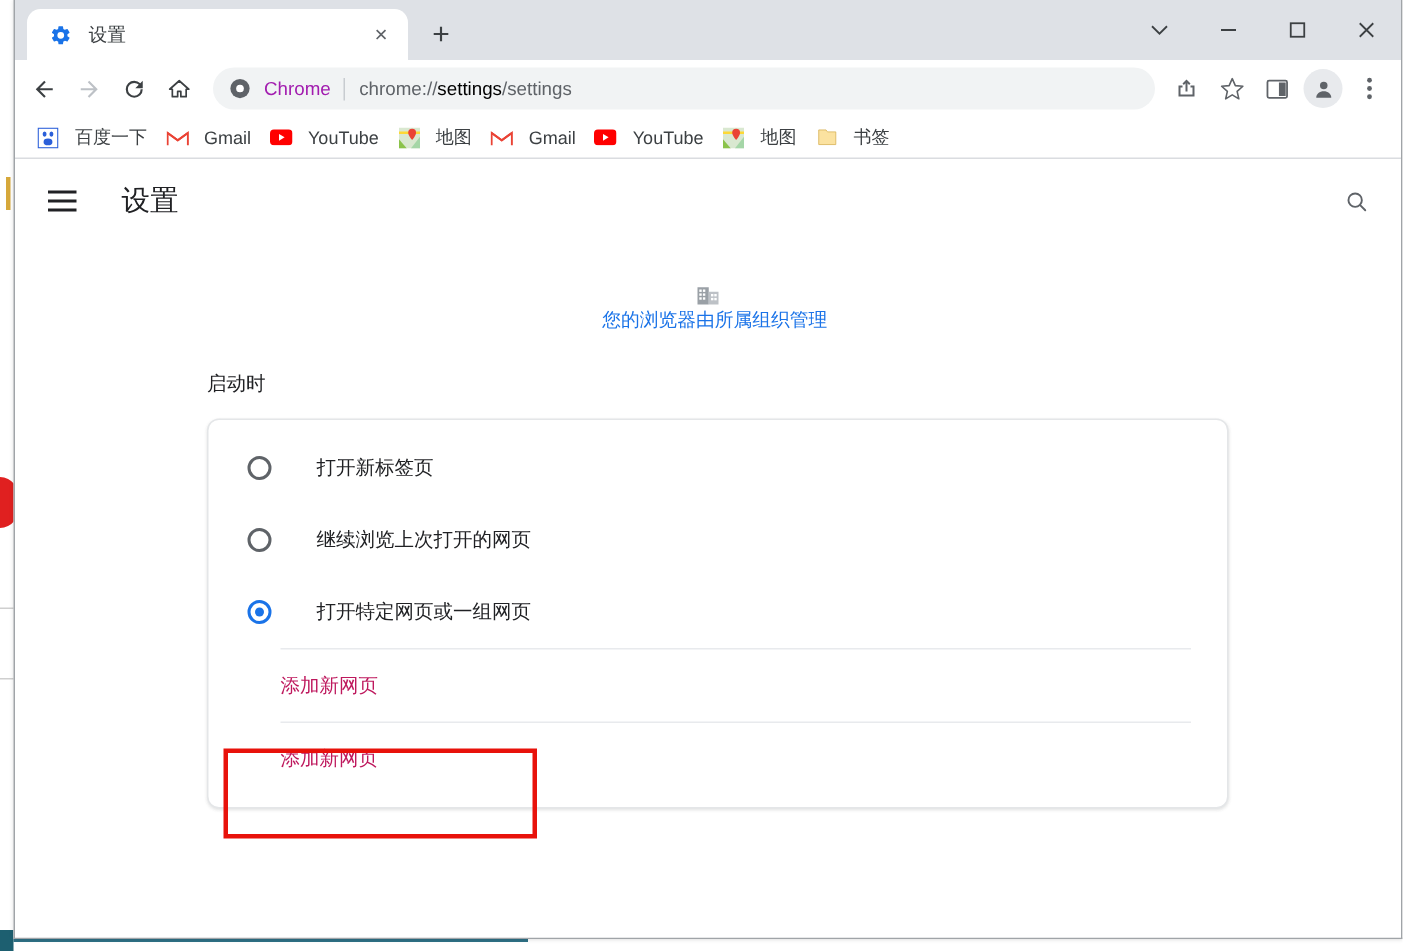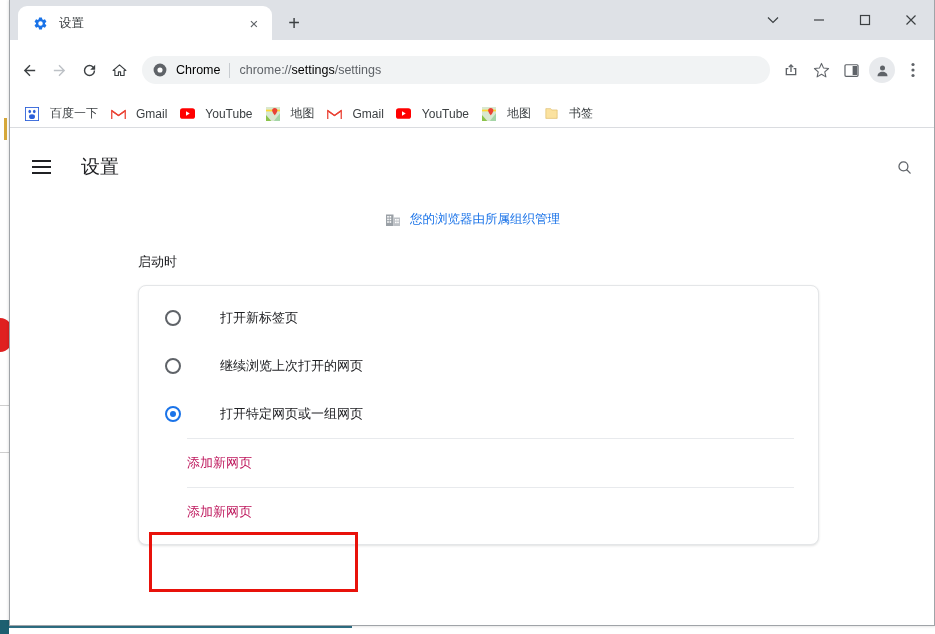--- a/index.html
+++ b/index.html
@@ -64,21 +64,20 @@
   #browser-window {
     position: absolute;
     left: 9px; top: 0;
     width: 926px; height: 626px;
     background: #ffffff;
     border: 1px solid #a0a4a8;
     border-top: none;
     display: flex;
     flex-direction: column;
     box-shadow: 0 0 3px rgba(0,0,0,0.18);
-    gap: 11px;
   }
 
   
   .tabstrip {
     height: 40px;
     background: #dee1e6;
     display: flex;
     align-items: flex-end;
     position: relative;
     flex: 0 0 auto;
@@ -175,21 +174,21 @@
     cursor: text;
     min-width: 0;
   }
   .omni-chrome-icon {
     width: 16px; height: 16px;
     flex: 0 0 auto;
     display: flex; align-items: center; justify-content: center;
   }
   .omni-chip {
     font-size: 12.5px;
-    color: #000000;
+    color: #a21caf;
     margin-left: 8px;
     white-space: nowrap;
   }
   .omni-sep {
     width: 1px; height: 15px;
     background: #c8ccd0;
     margin: 0 9px;
     flex: 0 0 auto;
   }
   .omni-url {
@@ -278,21 +277,22 @@
     display: flex; align-items: center; justify-content: center;
     color: #5f6368;
     border-radius: 50%;
     cursor: pointer;
   }
 
   .managed-banner {
     display: flex;
     align-items: center;
     justify-content: center;
-    margin-top: 16px;
+    margin-top: 26px;
+    flex-direction: column;
   }
   .managed-icon {
     width: 17px; height: 17px;
     display: flex; align-items: center; justify-content: center;
     flex: 0 0 auto;
   }
   .managed-text {
     font-size: 12.5px;
     color: #1a73e8;
     margin-left: 9px;
@@ -335,21 +335,21 @@
   }
   .radio.checked::after {
     content: "";
     position: absolute;
     left: 3px; top: 3px;
     width: 6px; height: 6px;
     border-radius: 50%;
     background: #1a73e8;
   }
   .radio-label {
-    margin-left: 39px;
+    margin-left: 30px;
     font-size: 13px;
     color: #202124;
   }
 
   .divider {
     height: 1px;
     background: #e8eaed;
     margin: 0 24px 0 48px;
   }
 

